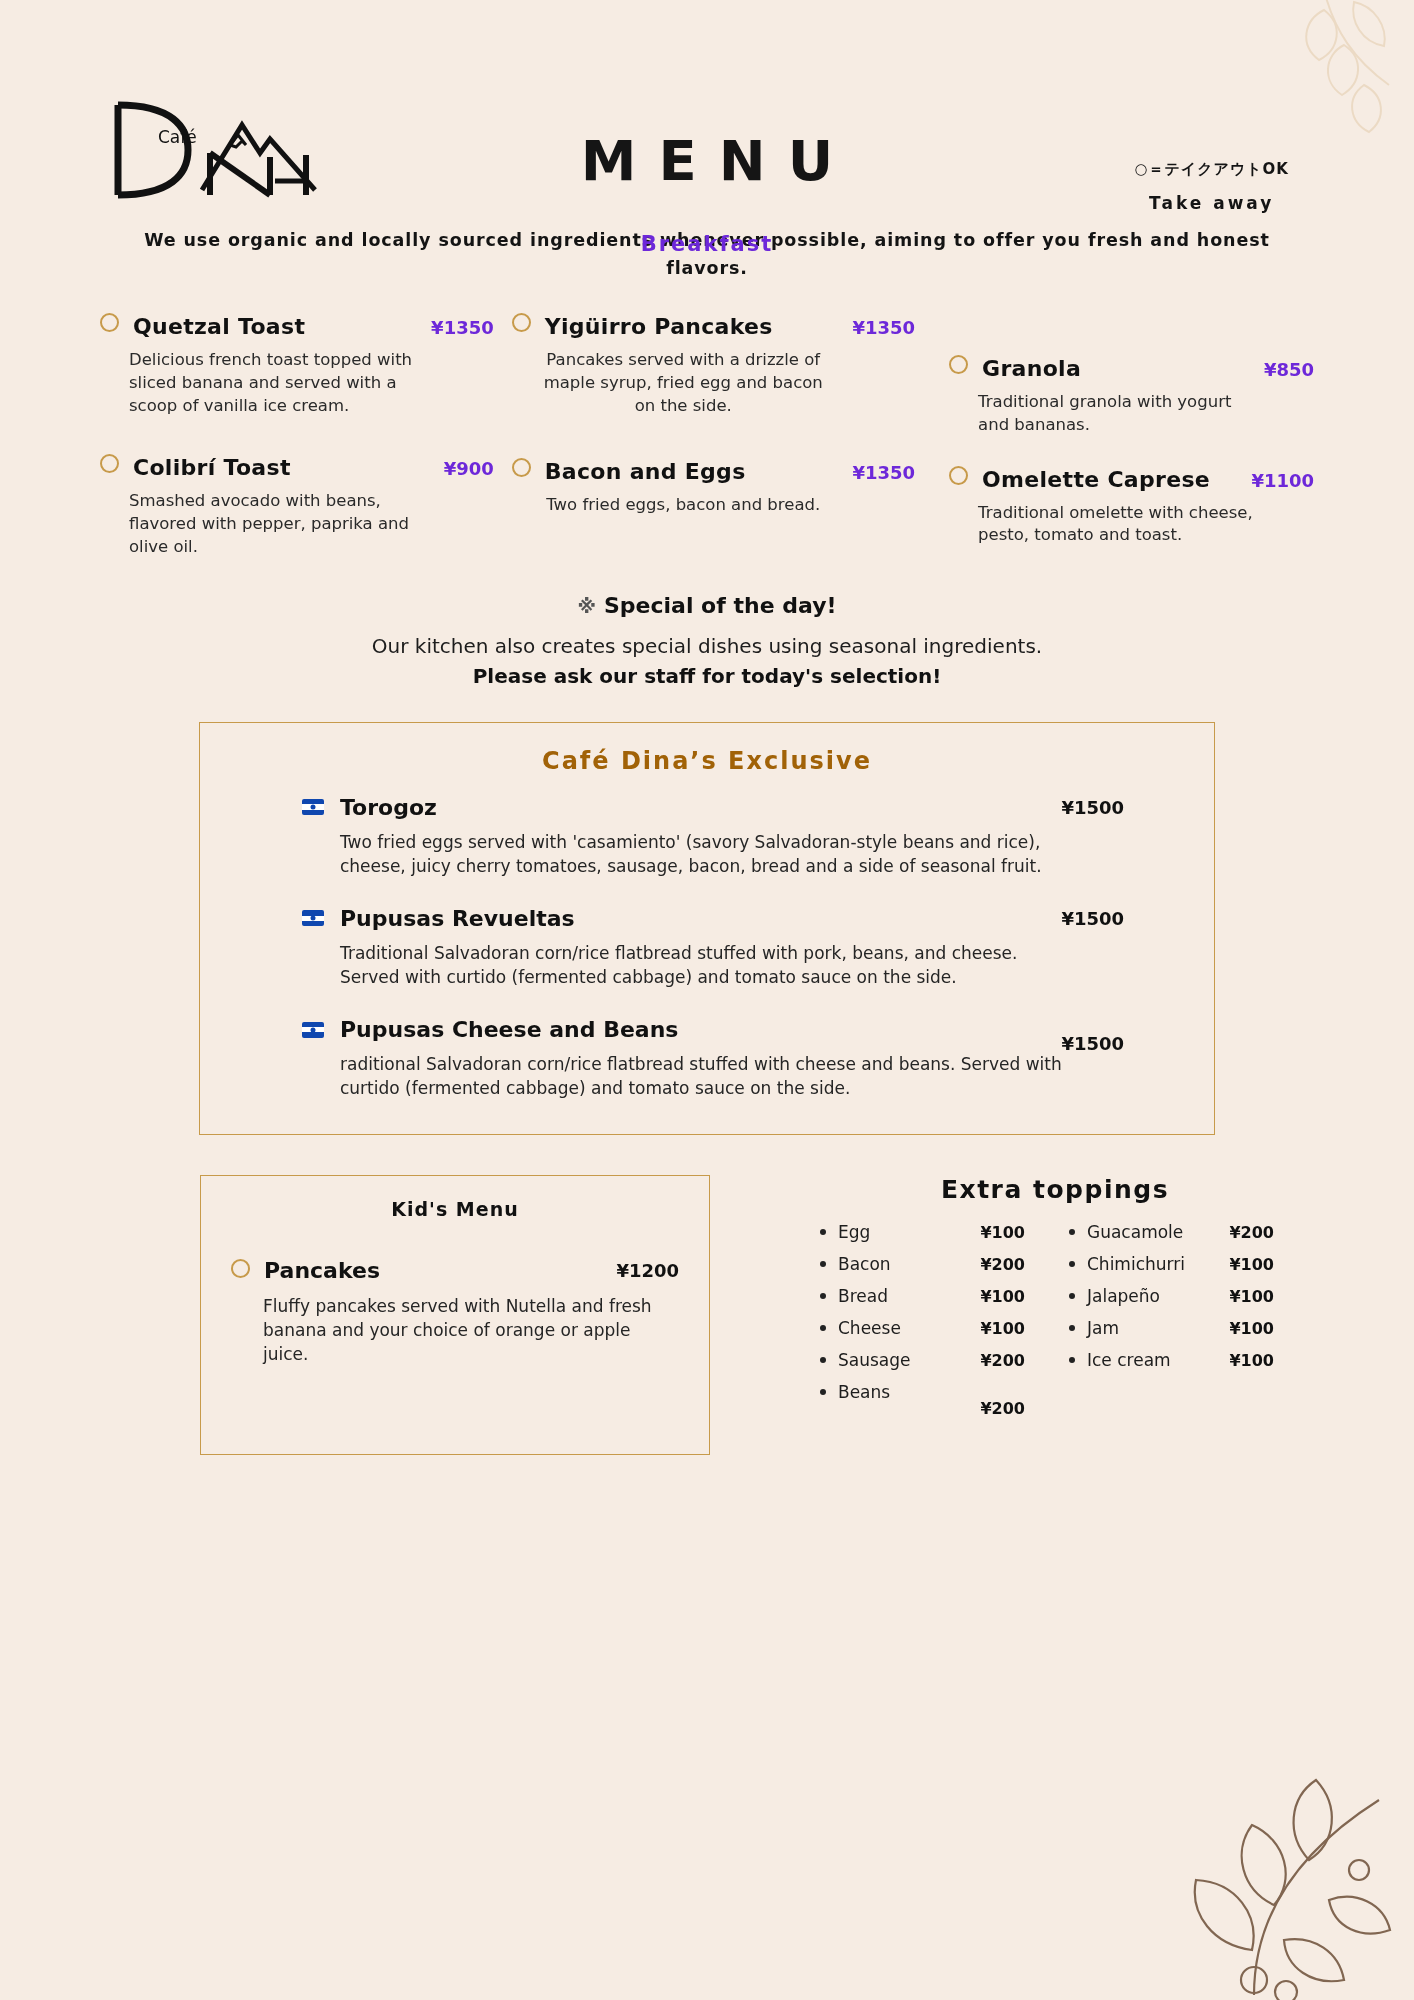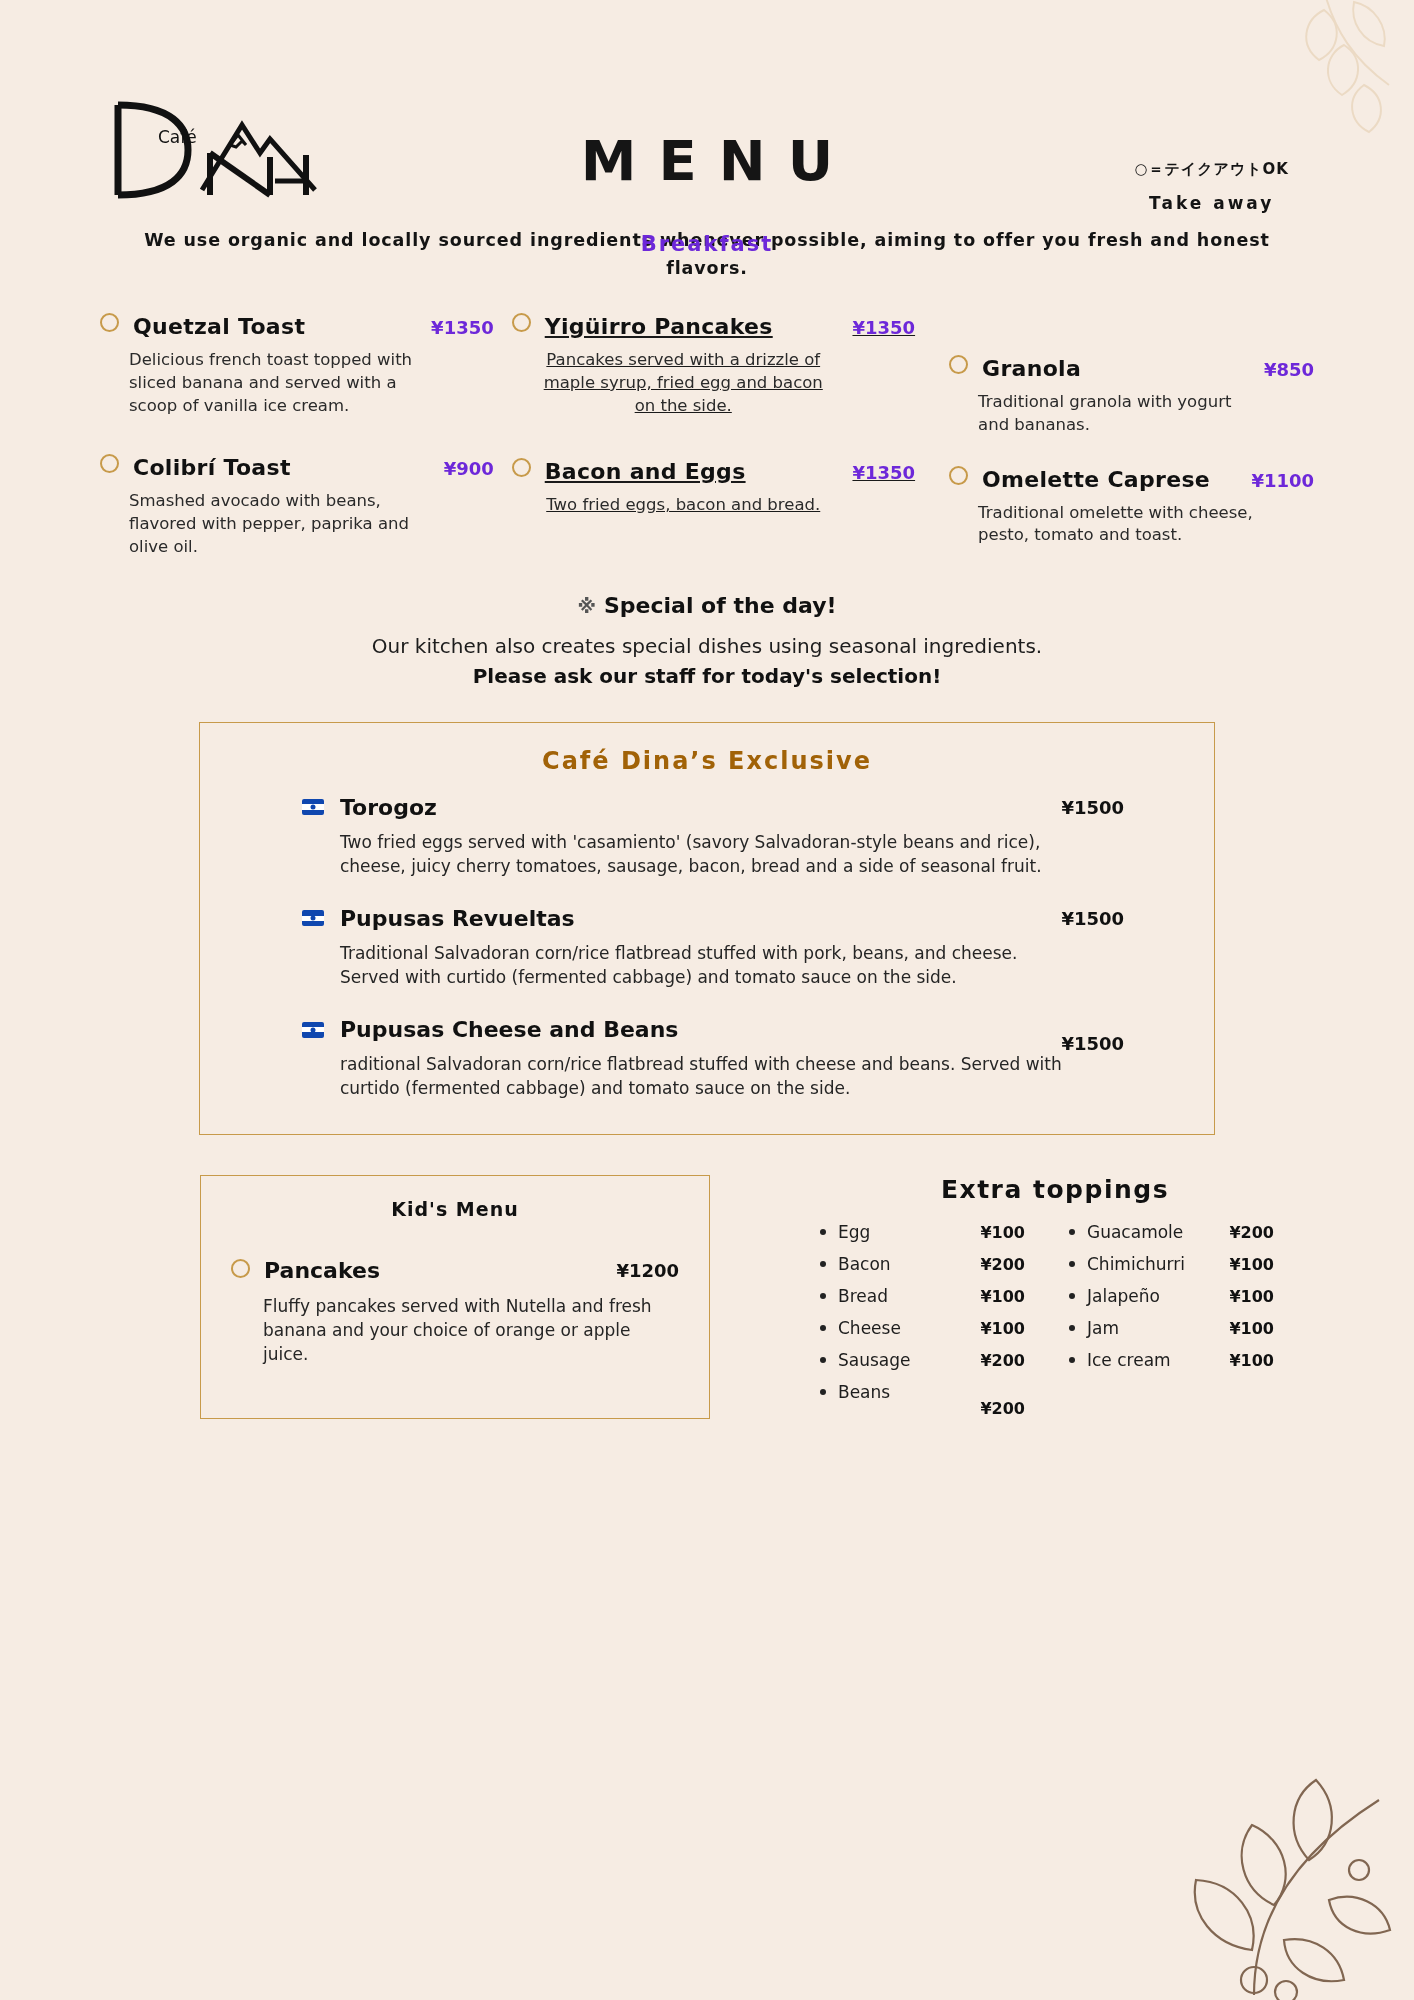--- a/index.html
+++ b/index.html
@@ -112,21 +112,21 @@
     position: relative;
     margin-top: 32px;
     display: flex;
     padding: 0 100px 0 100px;
     gap: 0;
   }
   .col {
     position: relative;
   }
   .col.c1 { width: 410px; }
-  .col.c2 { width: 420px; padding-left: 18px; text-decoration: underline;}
+  .col.c2 { width: 420px; padding-left: 18px;}
   .col.c3 { width: 380px; padding-left: 34px;}
 
   .item { position: relative; margin-bottom: 24px; }
   .item-head {
     display: flex;
     align-items: baseline;
     position: relative;
   }
   .circle {
     width: 15px;
@@ -245,21 +245,21 @@
 
   
   .bottom {
     margin-top: 40px;
     display: flex;
     padding: 0 100px;
     align-items: flex-start;
   }
   .kids {
     width: 510px;
-    height: 244px;
+    height: 280px;
     border: 1.5px solid #c79a4a;
     box-sizing: border-box;
     padding: 22px 30px;
     margin-left: 100px;
   }
   .kids-title {
     text-align: center;
     font-size: 19px;
     font-weight: bold;
     letter-spacing: 1px;

